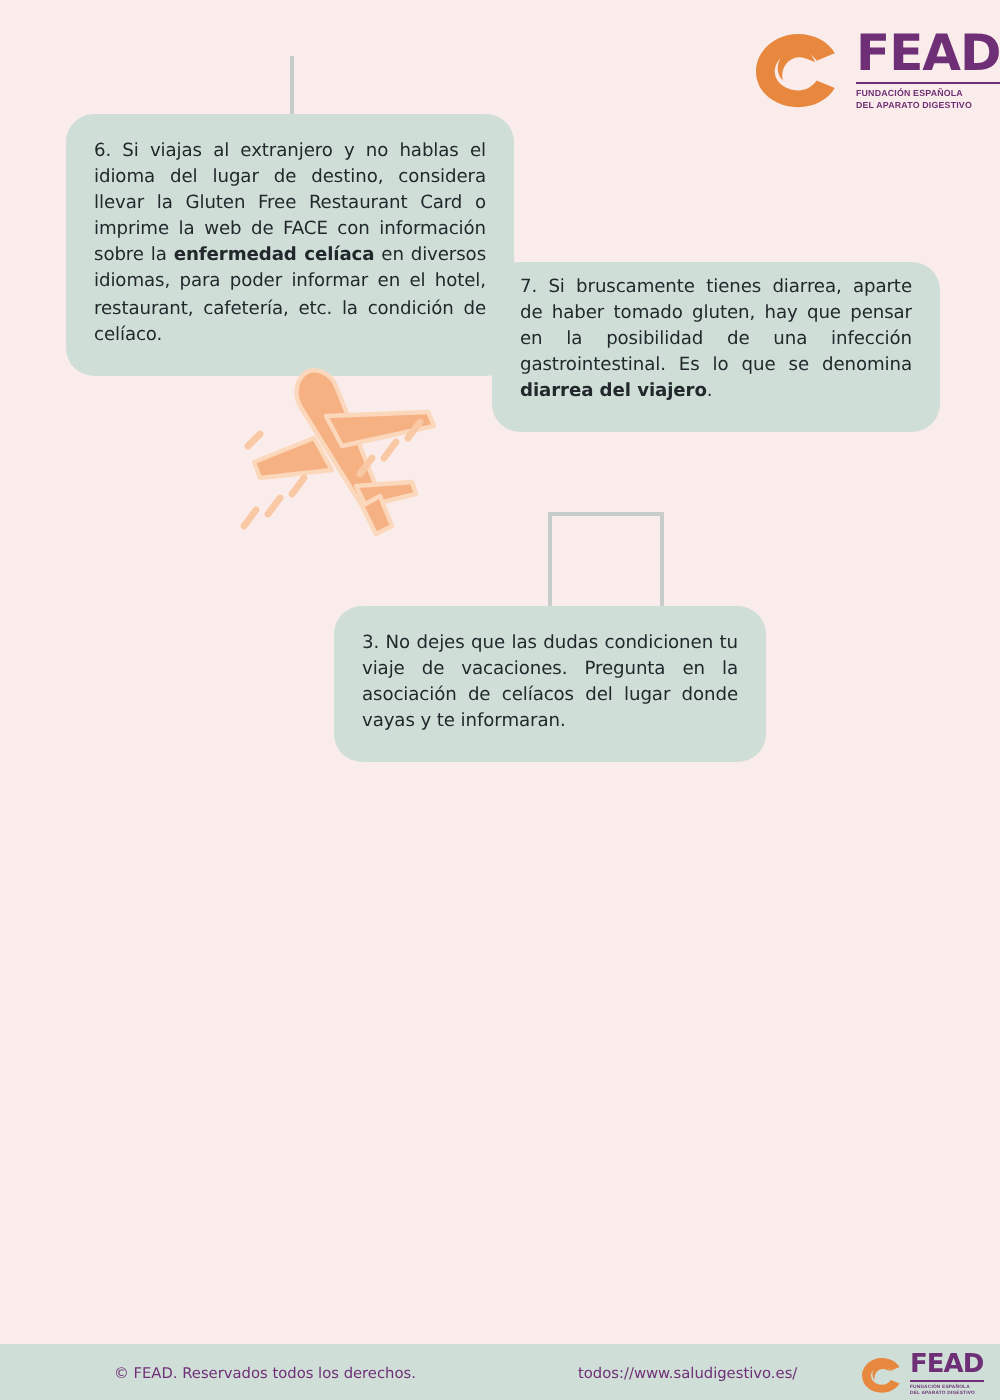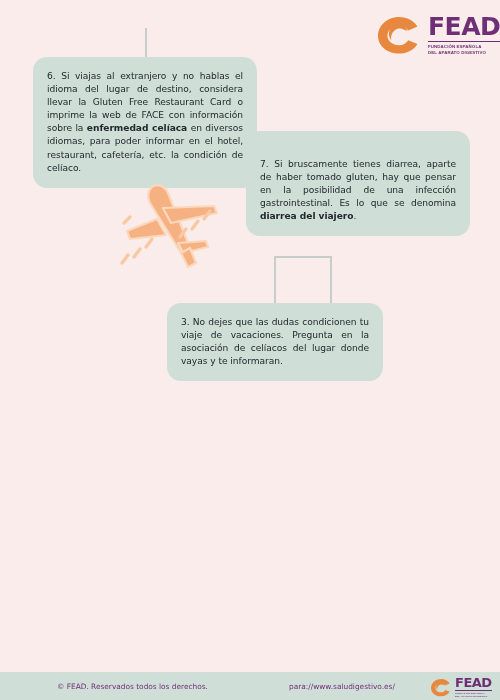--- a/index.html
+++ b/index.html
@@ -104,21 +104,21 @@
   #box-6 {
     left: 33px;
     top: 57px;
     width: 224px;
     padding: 13px 14px 13px 14px;
   }
   #box-7 {
     left: 246px;
     top: 131px;
     width: 224px;
-    padding: 27px 14px 13px 14px;
+    padding: 7px 14px 13px 14px;
   }
   #box-8 {
     left: 167px;
     top: 303px;
     width: 216px;
     padding: 13px 14px 13px 14px;
   }
 
   
   .airplane {
@@ -233,21 +233,21 @@
       </g>
     </svg>
   </div>
 
   <div class="info-box" id="box-8">
     <p>3. No dejes que las dudas condicionen tu viaje de vacaciones. Pregunta en la asociación de celíacos del lugar donde vayas y te informaran.</p>
   </div>
 
   <div class="footer">
     <span class="footer-copy">© FEAD. Reservados todos los derechos.</span>
-    <a class="footer-url" href="#">para://www.saludigestivo.es/</a>
+    <a class="footer-url" href="#">todos://www.saludigestivo.es/</a>
   </div>
 
   <div class="brand-logo footer-logo">
     <svg class="logo-mark" width="22" height="19" viewBox="0 0 46 40">
       <path d="M23 2 C11.4 2 2 10.5 2 20.8 C2 31.1 11.4 38.6 23 38.6 C31.2 38.6 38.2 34.7 41.4 29 L32.3 25.2 C30.3 28.2 26.9 30.2 23 30.2 C16.6 30.2 11.4 26 11.4 20.8 C11.4 15.6 16.6 10.4 23 10.4 C26.9 10.4 30.3 12.4 32.3 15.4 L41.4 11.6 C38.2 5.9 31.2 2 23 2 Z" fill="#e8883f"></path>
       <path d="M24.5 9.5 C19 8.5 14.5 12 13.2 16.5 C12.3 19.7 13.2 23 15.4 25.2 C14.5 21.5 15.8 17.6 18.8 15.3 C21 13.6 23.7 13.2 26.2 14 L31.5 16 C30.2 12.5 27.7 10.1 24.5 9.5 Z" fill="#e8883f"></path>
     </svg>
     <div class="logo-text-wrap">
       <div class="logo-word">FEAD</div>
       <div class="logo-sub">

